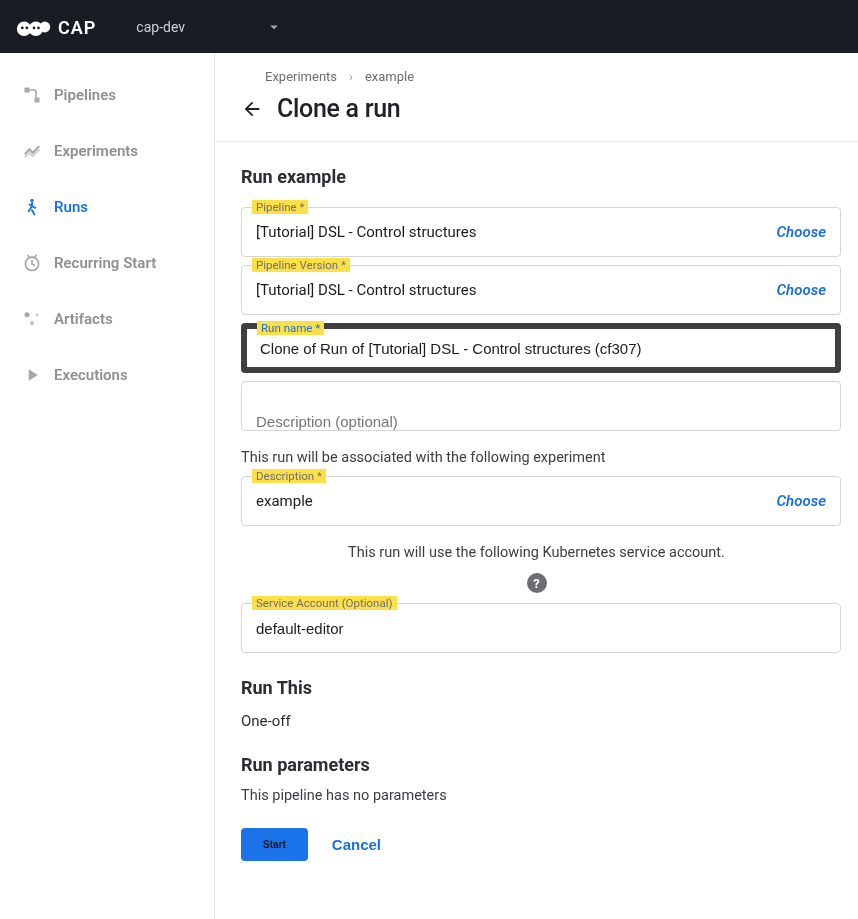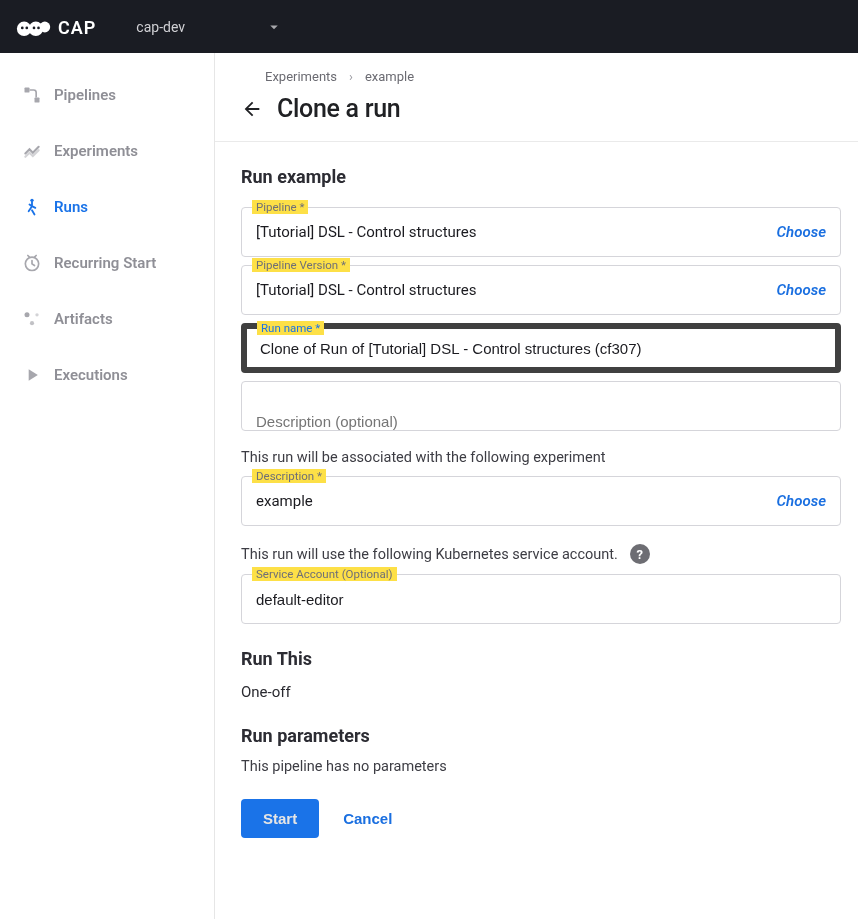--- a/index.html
+++ b/index.html
@@ -157,21 +157,21 @@
     background: transparent;
     font-family: Liberation Sans, sans-serif;
   }
   .field.desc { align-items: flex-end; padding-top: 24px; }
 
   .help-text {
     font-size: 14.5px;
     color: #3d3d44;
     margin: 18px 0 10px 0;
   }
-  .help-row { display: flex; align-items: center; gap: 12px; margin: 18px 0 10px 0; }
+  .help-row { display: flex; align-items: center; gap: 12px; margin: 18px 0 10px 0; flex-direction: column; }
   .help-row .help-text { margin: 0; }
   .help-icon {
     width: 20px; height: 20px; border-radius: 50%;
     background: #6d6d73; color: #fff;
     display: inline-flex; align-items: center; justify-content: center;
     font-size: 13px; font-weight: 700;
   }
 
   .run-type-val {
     font-size: 15px;
@@ -181,22 +181,22 @@
   }
 
   .button-row {
     display: flex;
     align-items: center;
     gap: 24px;
     margin-top: 24px;
   }
   .btn-primary {
     background: #1a73e8;
-    color: #e5e5e5;
-    font-size: 15px;
+    color: #0f172a;
+    font-size: 10px;
     font-weight: 600;
     border: none;
     border-radius: 4px;
     padding: 11px 22px;
     cursor: pointer;
   }
   .btn-text {
     background: none;
     border: none;
     color: #1a6fe0;

